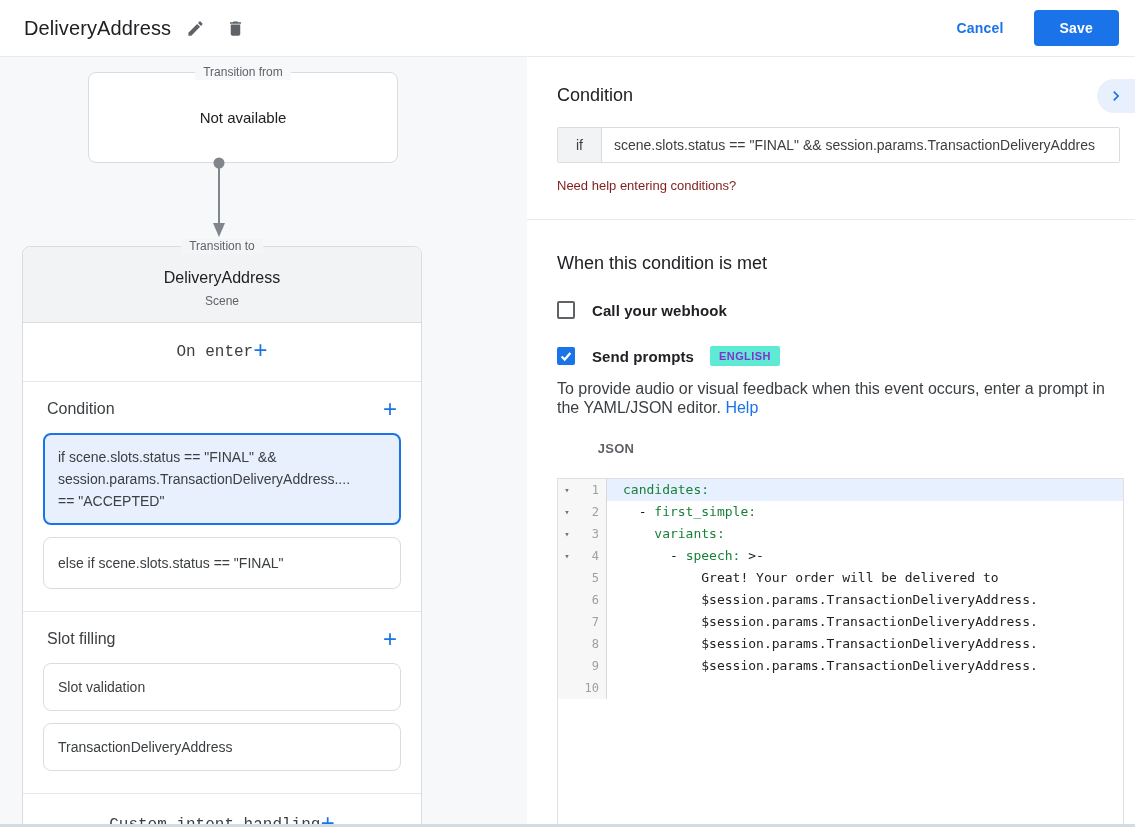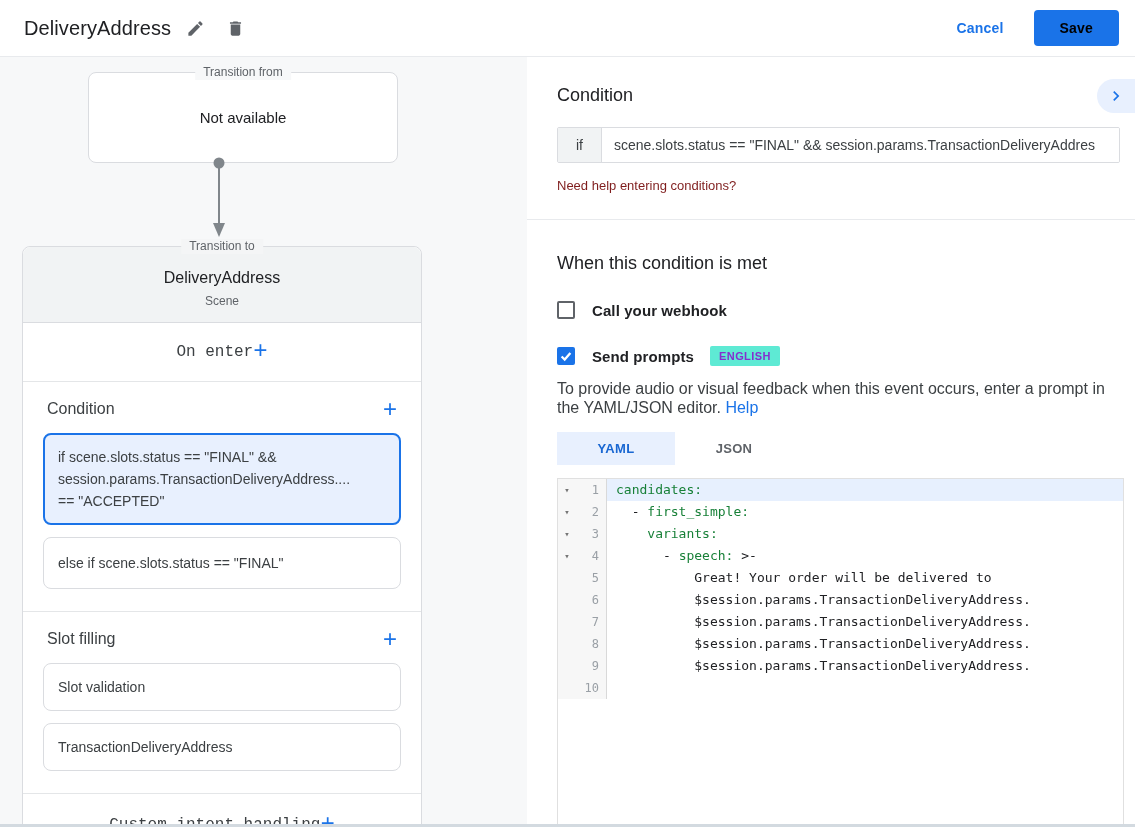--- a/index.html
+++ b/index.html
@@ -10,21 +10,21 @@
   
   .topbar { height:57px; display:flex; align-items:center; padding:0 16px 0 24px;
             border-bottom:1px solid #e8eaed; background:#fff; }
   .topbar-title { font-size:20px; color:#202124; letter-spacing:.1px; }
   .icon-btn { width:32px; height:32px; border:none; background:transparent; display:flex;
               align-items:center; justify-content:center; cursor:pointer; margin-left:8px; border-radius:50%; }
   .icon-btn svg { width:19px; height:19px; fill:#5f6368; }
   .topbar-spacer { flex:1; }
   .cancel-btn { color:#1a73e8; font-size:14px; font-weight:600; background:none; border:none;
                 padding:8px 16px; cursor:pointer; letter-spacing:.2px; }
-  .save-btn { background:#1a73e8; color:#000000; font-size:14px; font-weight:600; border:none;
+  .save-btn { background:#1a73e8; color:#ffffff; font-size:14px; font-weight:600; border:none;
               border-radius:4px; padding:3px 26px; height:36px; margin-left:14px; cursor:pointer; letter-spacing:.2px; }
 
   
   .main { display:flex; height:770px; overflow:hidden; }
   .workspace { position:relative; width:527px; background:#f7f8f9; flex:none; overflow:hidden; }
   .panel { position:relative; flex:1; background:#fff; overflow:hidden; }
 
   
   .tf-box { position:absolute; left:88px; top:15px; width:310px; height:91px; background:#fff;
             border:1px solid #dadce0; border-radius:8px; display:flex; align-items:center; justify-content:center; }
@@ -96,21 +96,21 @@
   .tab.active { background:#e8f0fe; color:#1967d2; }
 
   
   .editor { margin-top:13px; width:567px; border:1px solid #e0e0e0; background:#fff; height:349px;
             font-family:"DejaVu Sans Mono", monospace; font-size:13px; overflow:hidden; }
   .ed-row { display:flex; height:22px; line-height:22px; }
   .ed-gutter { width:49px; flex:none; background:#f7f7f7; border-right:1px solid #d9d9d9;
                display:flex; align-items:center; }
   .ed-fold { width:18px; text-align:center; color:#757575; font-size:9px; cursor:pointer; }
   .ed-num { flex:1; text-align:right; padding-right:7px; color:#9aa0a6; font-size:12px; }
-  .ed-code { flex:1; white-space:pre; overflow:hidden; padding-left:9px; color:#202124; }
+  .ed-code { flex:1; white-space:pre; overflow:hidden; padding-left:16px; color:#202124; }
   .ed-row.active .ed-code { background:#e7f0fe; }
   .seg-key { color:#188038; }
   .seg-plain { color:#202124; }
 
   .bottom-strip { position:absolute; left:0; bottom:0; width:100%; height:3px; background:#d3dae0; }
 </style>
 </head>
 <body>
 
 <div class="screen">
@@ -223,21 +223,20 @@
                 <polyline points="3,8.5 6.5,12 13,4.5"></polyline>
               </svg>
           </span>
           <span class="check-label">Send prompts</span>
           <span class="lang-badge">ENGLISH</span>
         </div>
 
         <p class="prompt-desc"><span>To provide audio or visual feedback when this event occurs, enter a prompt in the YAML/JSON editor.</span> <a href="#">Help</a></p>
 
         <div class="tabs">
-          <div class="tab active">YAML</div>
           <div class="tab">JSON</div>
         </div>
 
         <div class="editor" id="yaml-editor">
             <div class="ed-row active">
               <div class="ed-gutter">
                 <span class="ed-fold">▾</span>
                 <span class="ed-num">1</span>
               </div>
               <div class="ed-code"><span class="seg-key">candidates:</span></div>

